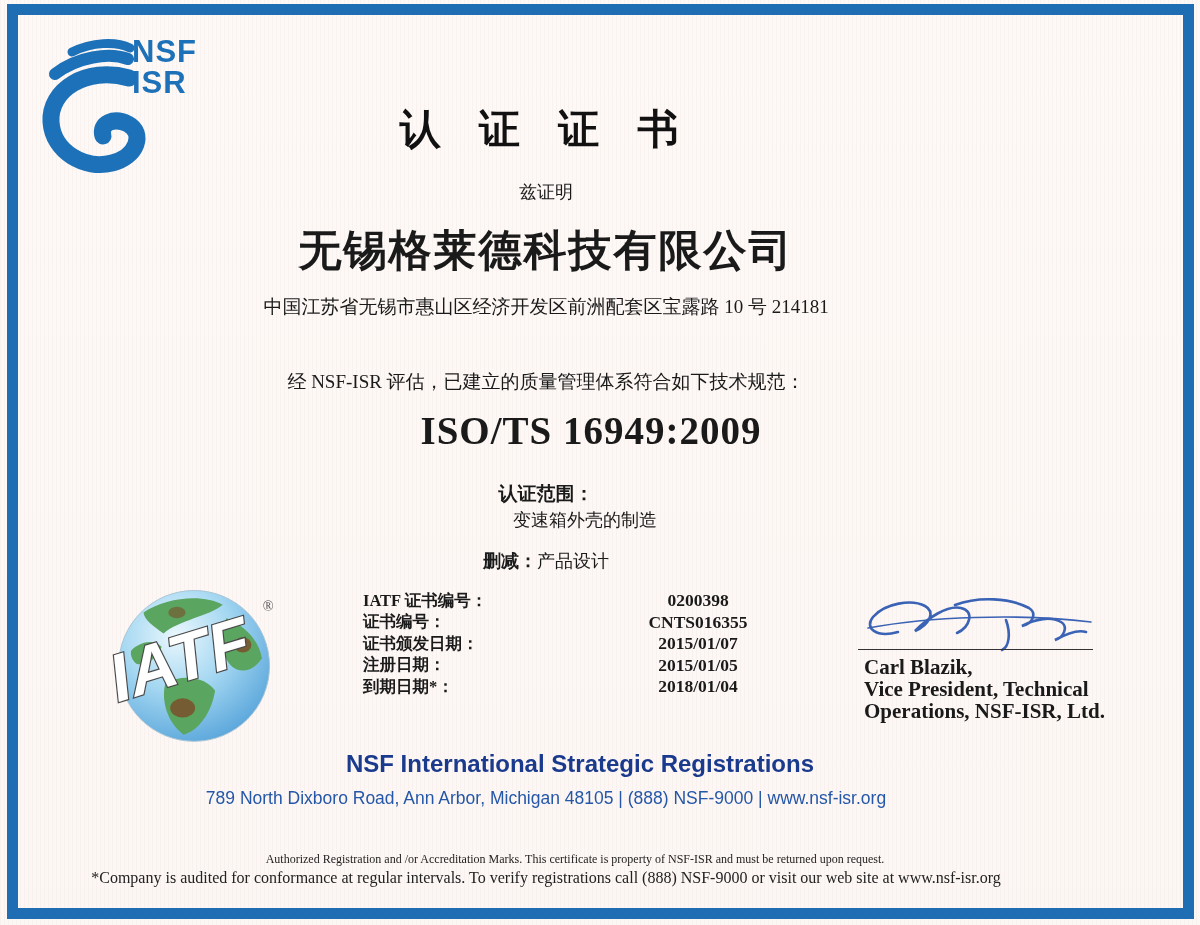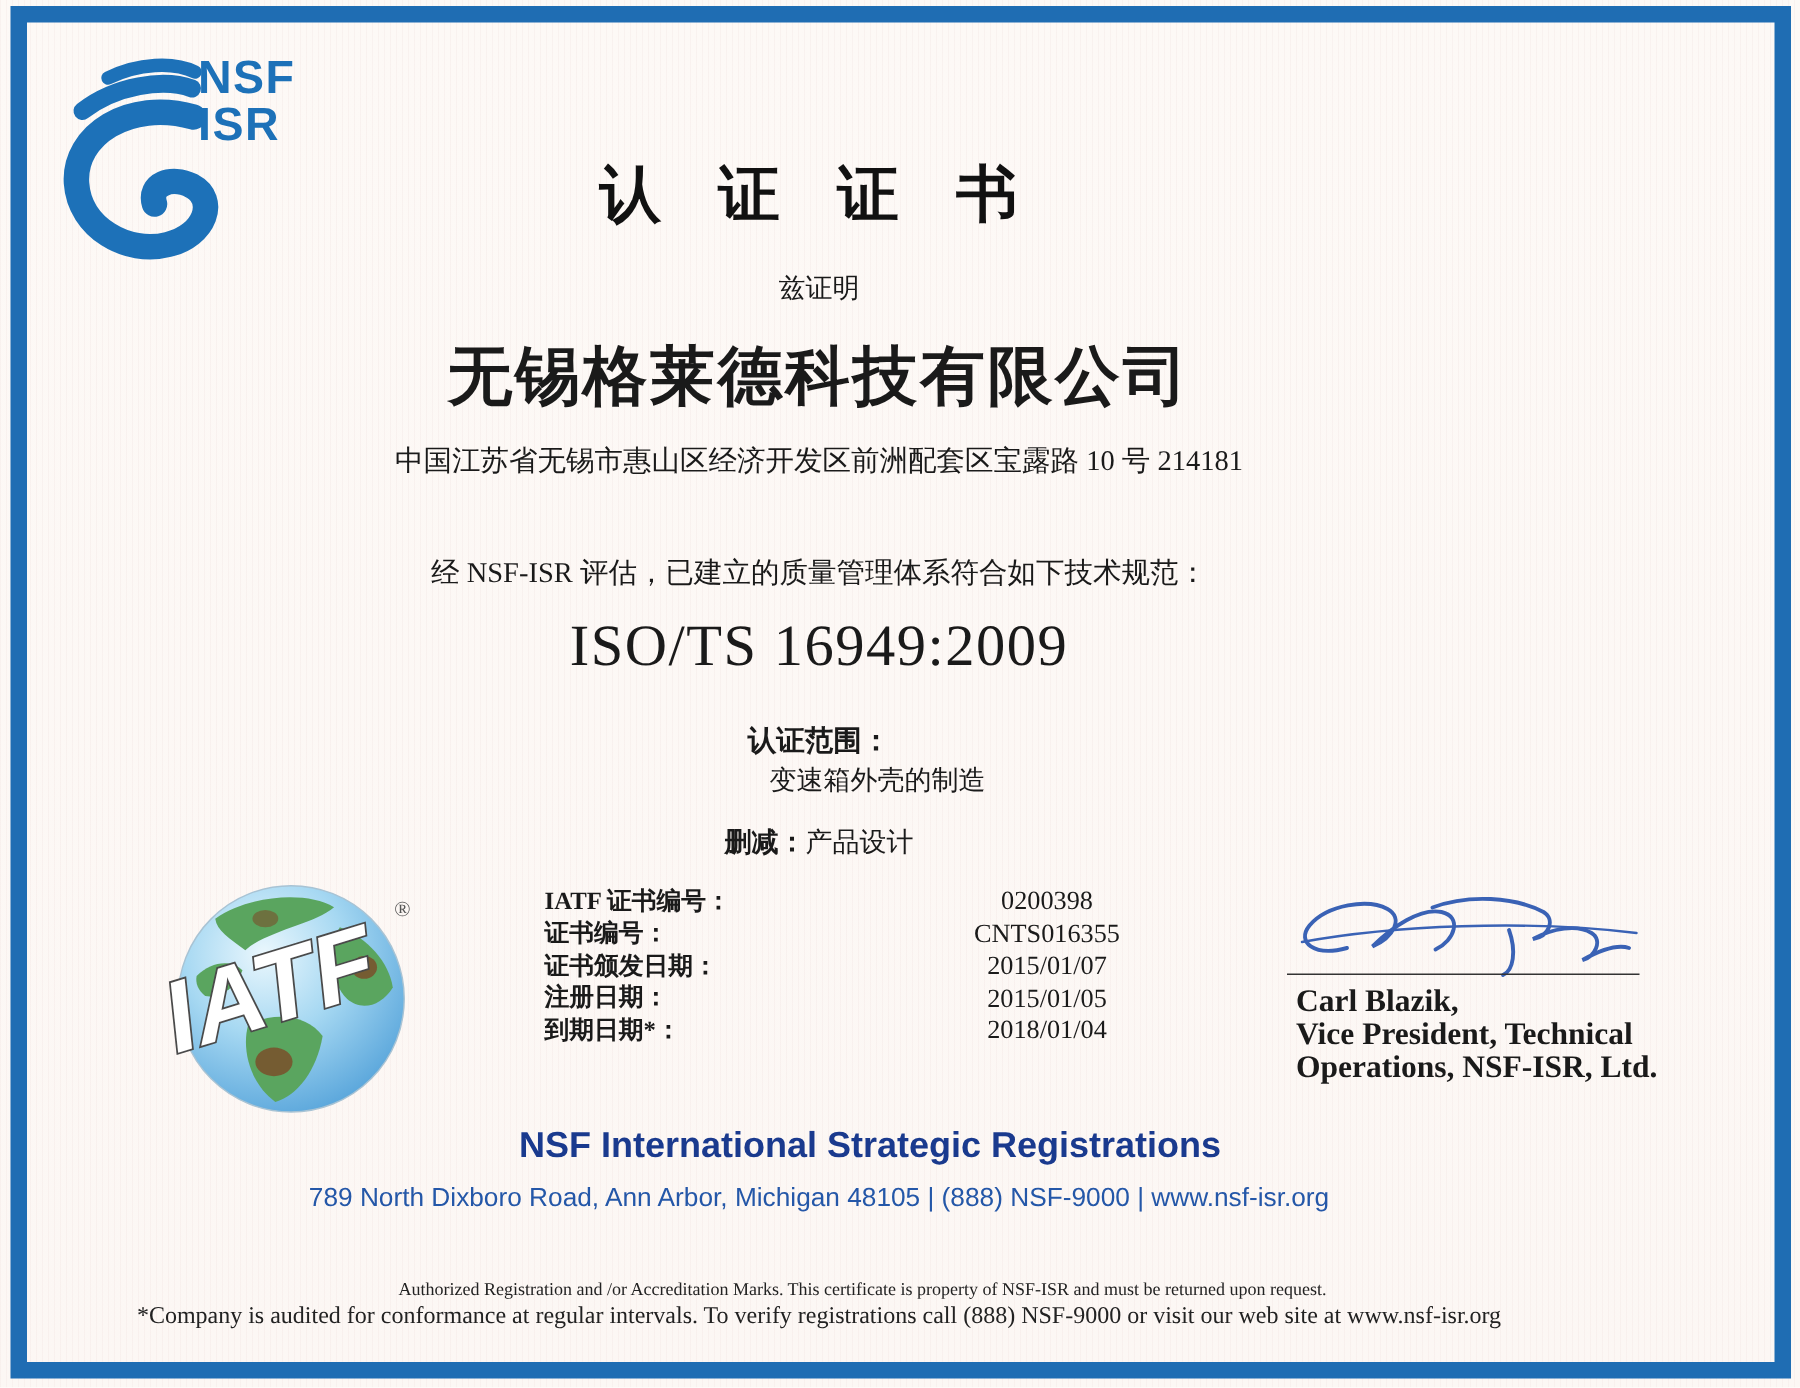--- a/index.html
+++ b/index.html
@@ -34,34 +34,34 @@
     color: #1d71b8; letter-spacing: 1px;
   }
 
   .center-line { position: absolute; left: 0; width: 1092px; text-align: center; }
 
   .cert-title { top: 102px; font-size: 41px; font-weight: 600; letter-spacing: 14px; color: #111; }
   .certify-intro { top: 180px; font-size: 18px; }
   .company-name { top: 222px; font-size: 43px; font-weight: 700; letter-spacing: 2px; }
   .company-address { top: 294px; font-size: 19px; }
   .assessment { top: 369px; font-size: 19px; }
-  .standard { top: 408px; font-size: 39px; font-weight: 400; letter-spacing: 1px; }
+  .standard { top: 408px; font-size: 39px; font-weight: 700; letter-spacing: 1px; margin-left: 45px; }
   .scope-heading { top: 481px; font-size: 19px; font-weight: 700; }
   .scope-text { top: 508px; font-size: 18px; padding-left: 39px; }
   .exclusion { top: 549px; font-size: 18px; }
   .exclusion .bold { font-weight: 700; }
 
   
   .iatf-logo { position: absolute; left: 110px; top: 580px; width: 172px; height: 168px; }
 
   
   .details { position: absolute; left: 363px; top: 590px; width: 480px; }
   .detail-row { display: flex; height: 21.5px; align-items: center; }
   .detail-label { width: 235px; font-size: 16.5px; font-weight: 700; text-align: left; }
-  .detail-value { width: 200px; font-size: 17.5px; font-weight: 400; text-align: center; }
+  .detail-value { width: 200px; font-size: 17.5px; font-weight: 700; text-align: center; }
 
   
   .signatory { position: absolute; left: 858px; top: 592px; width: 255px; }
   .sig-image { position: absolute; left: 0; top: 0; }
   .sig-line { position: absolute; left: 0; top: 57px; width: 235px; border-bottom: 1.5px solid #333; }
   .sig-text { position: absolute; left: 6px; top: 64px; font-size: 21px; font-weight: 600; line-height: 22px; white-space: nowrap; }
 
   
   .footer-org {
     top: 750px; font-family: "Liberation Sans", sans-serif;

